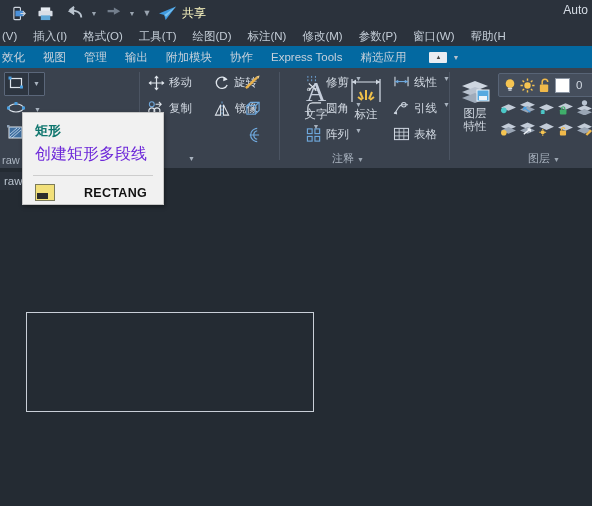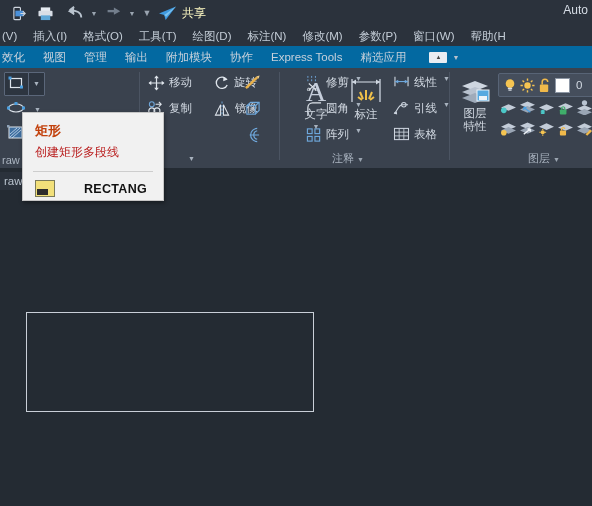--- a/index.html
+++ b/index.html
@@ -93,22 +93,22 @@
   }
   .rect-shape{
     position:absolute;border:1.4px solid #c9cfd8;
   }
 
   
   .tooltip{
     position:absolute;background:#f1f1f1;border:1px solid #c6c6c6;
     box-shadow:1px 2px 4px rgba(0,0,0,.35);
   }
-  .tt-title{color:#c2410c;font-size:13px;font-weight:bold;padding:9px 12px 2px 12px;}
-  .tt-desc{color:#b91c1c;font-size:12px;padding:2px 12px 10px 12px;}
+  .tt-title{color:#0f766e;font-size:13px;font-weight:bold;padding:9px 12px 2px 12px;}
+  .tt-desc{color:#6d28d9;font-size:16px;padding:2px 12px 10px 12px;}
   .tt-rule{height:1px;background:#cdcdcd;margin:0 10px;}
   .tt-cmdrow{display:flex;align-items:center;padding:8px 12px 3px 12px;gap:21px;}
   .tt-cmd{color:#111;font-size:12.5px;font-weight:bold;margin-left:8px;letter-spacing:.3px;}
   .tt-help{color:#2a2a2a;font-size:12px;font-weight:bold;padding:2px 12px 10px 12px;}
   .tt-img{width:18px;height:15px;background:#f2e07a;border:1px solid #7b7b5a;position:relative;}
   .tt-img:after{content:"";position:absolute;left:1px;bottom:1px;width:11px;height:6px;background:#2d2d2d;}
 </style>
 </head>
 <body>
 

